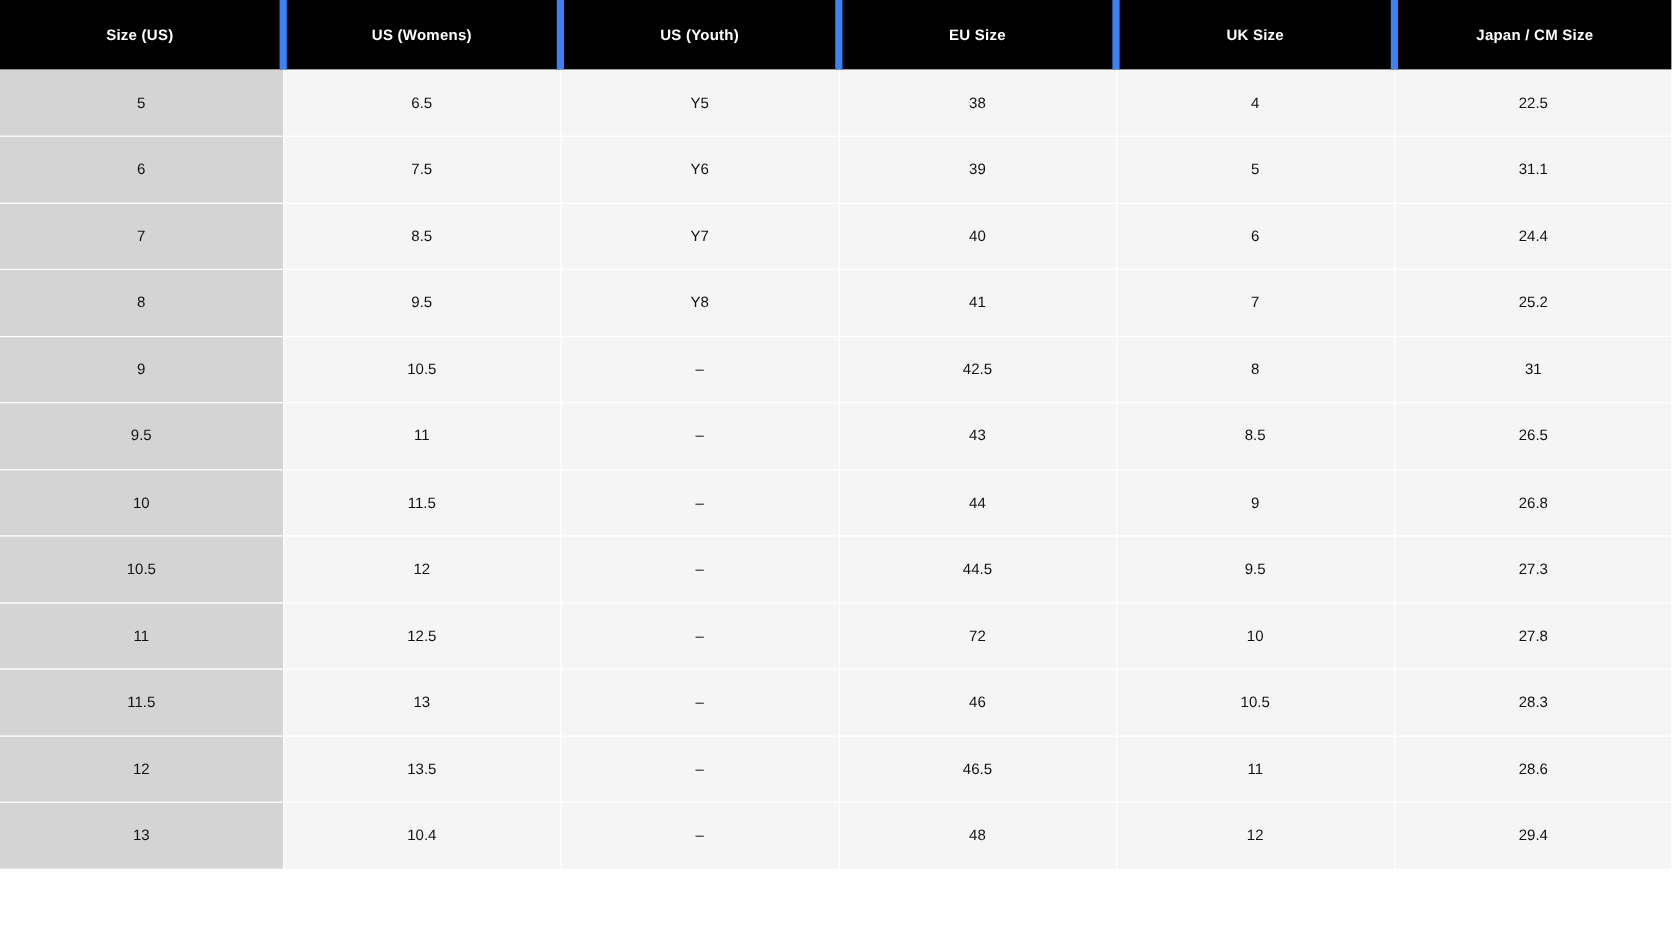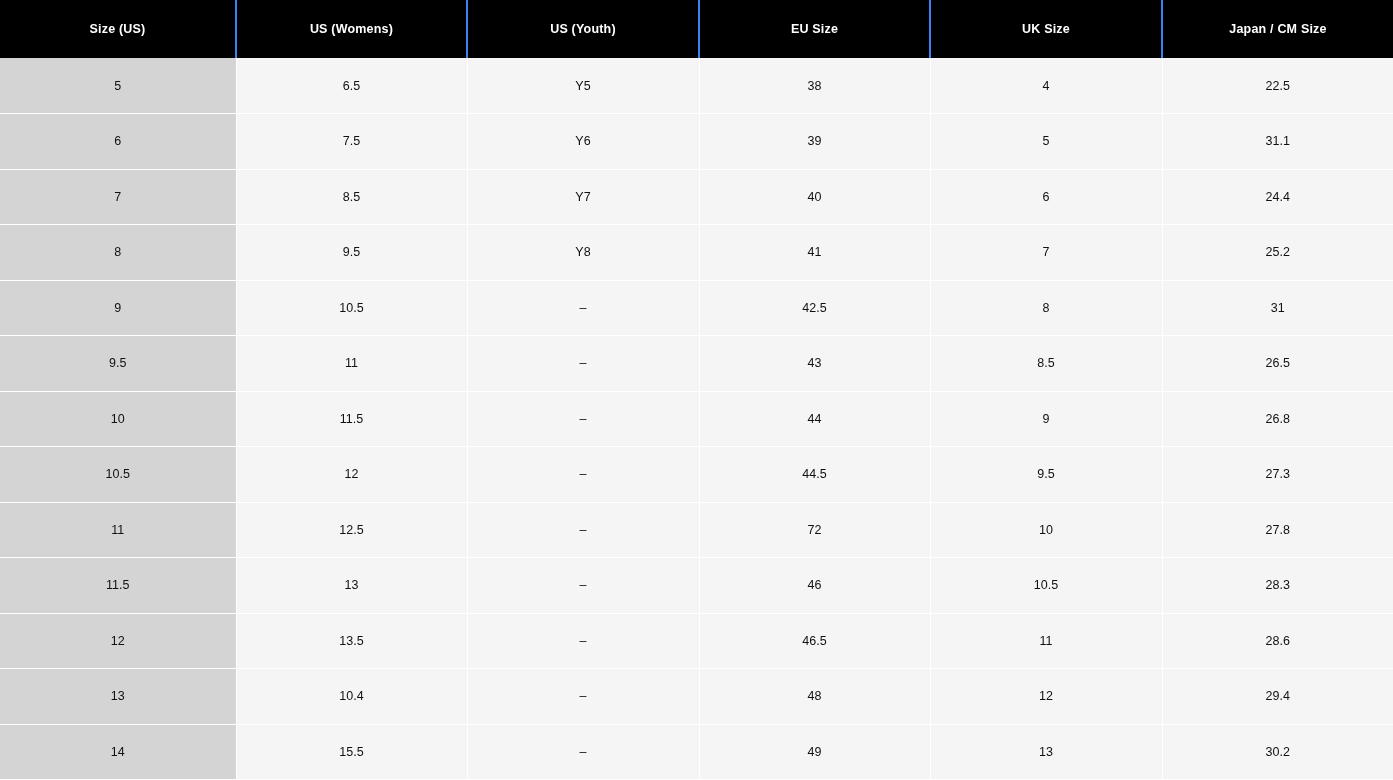--- a/index.html
+++ b/index.html
@@ -26,21 +26,21 @@
   table.size-table col.c5 { width: 231px; }
 
   thead th {
     background: #000000;
     color: #ffffff;
     font-size: 12.5px;
     font-weight: bold;
     text-align: center;
     height: 58px;
     padding: 0 6px;
-    border-right: 2px solid #3b82f6;
+    border-right: 6px solid #3b82f6;
     letter-spacing: 0.2px;
     box-sizing: border-box;
   }
   thead th:last-child { border-right: none; margin-top: 29px; }
 
   tbody td {
     height: 55.5px;
     text-align: center;
     font-size: 12.5px;
     color: #111111;
@@ -168,22 +168,14 @@
         <td>28.6</td>
       </tr>
       <tr>
         <td class="first-col">13</td>
         <td>10.4</td>
         <td>–</td>
         <td>48</td>
         <td>12</td>
         <td>29.4</td>
       </tr>
-      <tr>
-        <td class="first-col">14</td>
-        <td>15.5</td>
-        <td>–</td>
-        <td>49</td>
-        <td>13</td>
-        <td>30.2</td>
-      </tr>
     </tbody>
 </table>
 
 </body></html>

